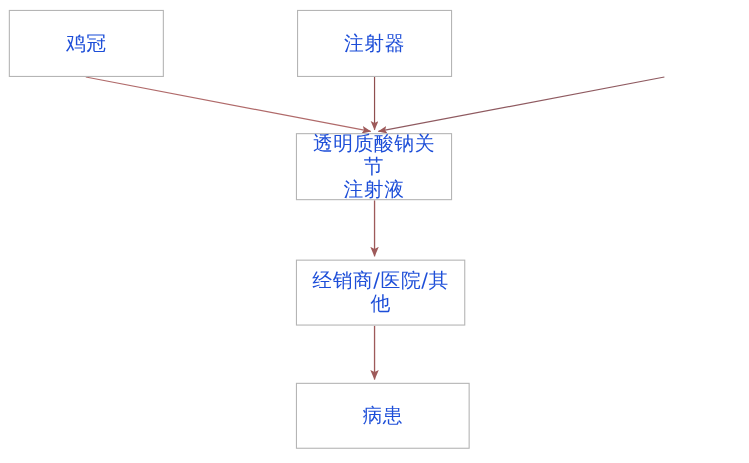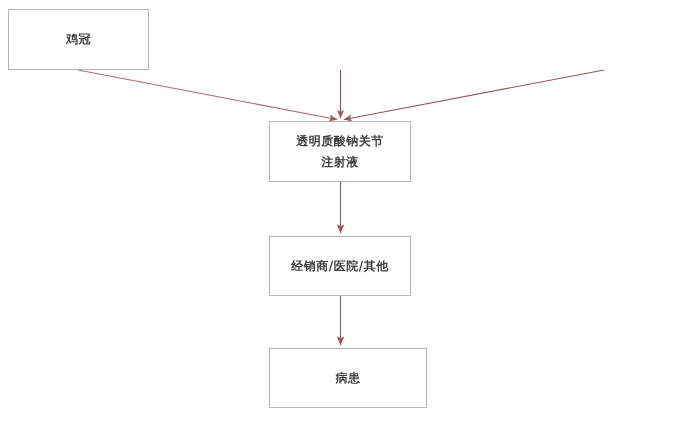--- a/index.html
+++ b/index.html
@@ -34,34 +34,33 @@
     position: absolute;
     box-sizing: border-box;
     background: #ffffff;
     border: 1px solid #b5b5b5;
     display: flex;
     align-items: center;
     justify-content: center;
     text-align: center;
   }
   .node-label {
-    font-size: 12px;
+    font-size: 18px;
     line-height: 21px;
-    color: #404040;
+    color: #1d4ed8;
     letter-spacing: 0.5px;
     white-space: pre-line;
     padding: 0 6px;
-    font-weight: bold;
   }
   
   #node-chicken-comb   { left: 8px;   top: 9px;   width: 141px; height: 61px; }
   #node-syringe        { left: 270px; top: 9px;   width: 141px; height: 61px; }
   #node-packaging      { left: 532px; top: 9px;   width: 141px; height: 61px; }
   #node-product        { left: 269px; top: 121px; width: 142px; height: 61px; text-align: center; }
-  #node-distributor    { left: 269px; top: 236px; width: 142px; height: 60px; }
+  #node-distributor    { left: 269px; top: 236px; width: 154px; height: 60px; }
   #node-patient        { left: 269px; top: 348px; width: 158px; height: 60px; }
 </style>
 </head>
 <body>
 
 <div id="diagram-canvas">
 
   <svg class="edge-layer" width="681" height="421" viewBox="0 0 681 421" xmlns="http://www.w3.org/2000/svg">
     <defs>
       <marker id="arrowhead" markerWidth="9" markerHeight="9" refX="7.2" refY="3.2" orient="auto" markerUnits="strokeWidth">
@@ -77,20 +76,23 @@
 
     <line x1="340.5" y1="182" x2="340.5" y2="233" stroke="#9e5a5a" stroke-width="1.2" marker-end="url(#arrowhead)"></line>
 
     <line x1="340.5" y1="296" x2="340.5" y2="345" stroke="#9e5a5a" stroke-width="1.2" marker-end="url(#arrowhead)"></line>
   </svg>
 
   <div class="node" id="node-chicken-comb">
     <span class="node-label">鸡冠</span>
   </div>
 
+  <div class="node" id="node-syringe">
+    <span class="node-label">注射器</span>
+  </div>
 
 
   <div class="node" id="node-product">
     <span class="node-label">透明质酸钠关节
 注射液</span>
   </div>
 
   <div class="node" id="node-distributor">
     <span class="node-label">经销商/医院/其他</span>
   </div>

